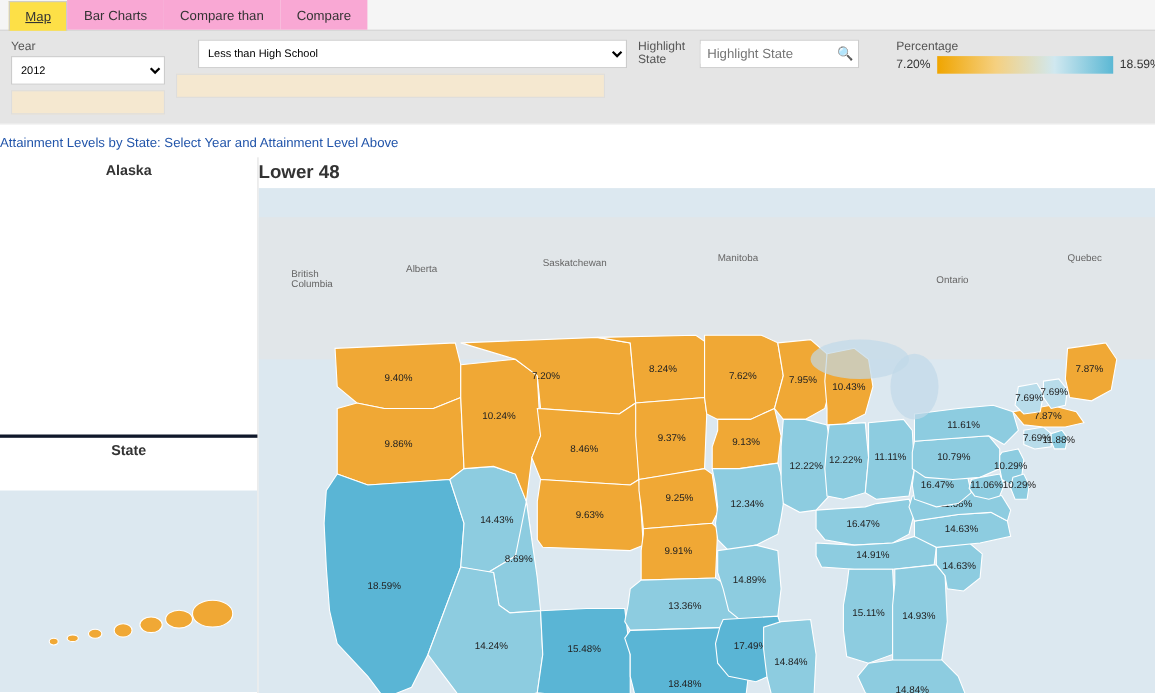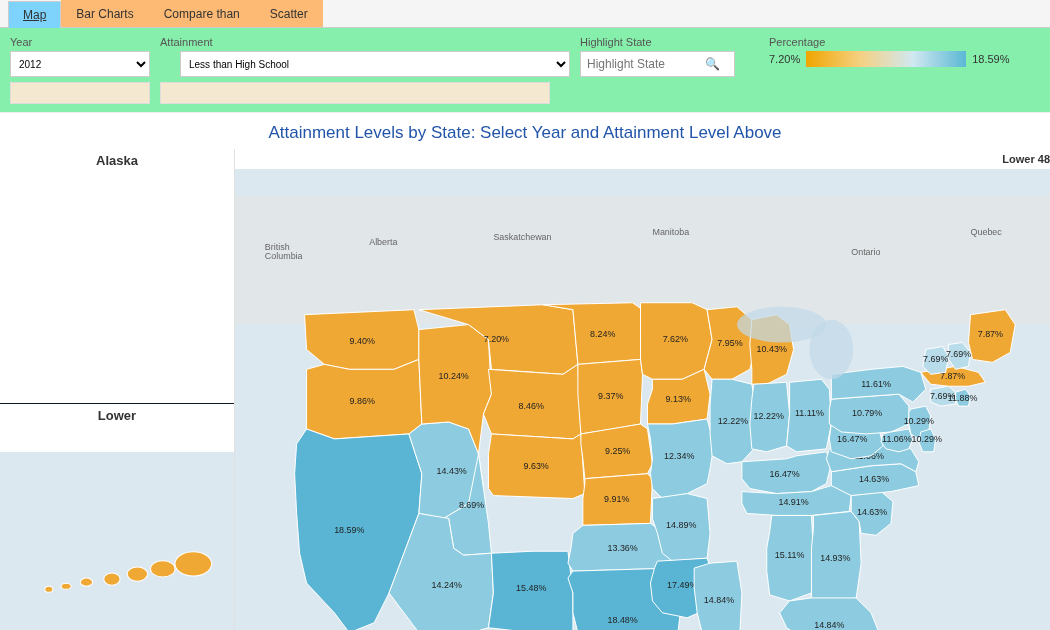--- a/index.html
+++ b/index.html
@@ -1,88 +1,87 @@
 <!DOCTYPE html>
 <html><head>
   <meta charset="utf-8">
   <style>
     * { box-sizing: border-box; margin: 0; padding: 0; }
     body { font-family: Arial, sans-serif; font-size: 12px; background: #fff; width: 1050px; height: 630px; overflow: hidden; }
 
     
     .tabs { display: flex; align-items: center; border-bottom: 1px solid #ccc; background: #f5f5f5; padding: 0 8px; }
-    .tab { padding: 6px 14px; cursor: pointer; border: 1px solid transparent; border-bottom: none; font-size: 12px; background: #fdba74; color: #333; }
-    .tab.active { background: #7dd3fc; border-color: #ccc; margin-bottom: -1px; text-decoration: underline; }
-
-    
-    .controls { display: flex; align-items: flex-start; padding: 8px 10px; gap: 10px; background: #86efac; border-bottom: 1px solid #eee; }
+    .tab { padding: 6px 14px; cursor: pointer; border: 1px solid transparent; border-bottom: none; font-size: 12px; background: #f9a8d4; color: #333; }
+    .tab.active { background: #fde047; border-color: #ccc; margin-bottom: -1px; text-decoration: underline; }
+
+    
+    .controls { display: flex; align-items: flex-start; padding: 8px 10px; gap: 10px; background: #e5e5e5; border-bottom: 1px solid #eee; }
     .control-group { display: flex; flex-direction: column; gap: 3px; }
     .control-label { font-size: 11px; color: #555; }
     .control-select { height: 26px; border: 1px solid #ccc; background: #fff; font-size: 10px; padding: 2px 4px; cursor: pointer; }
     .year-select { width: 140px; }
     .attainment-select { width: 390px; margin-left: 20px; }
-    .highlight-group { display: flex; flex-direction: column; gap: 3px; }
+    .highlight-group { display: flex; flex-direction: row; gap: 3px; }
     .highlight-input-wrap { display: flex; align-items: center; border: 1px solid #ccc; background: #fff; height: 26px; width: 155px; }
     .highlight-input { border: none; outline: none; font-size: 12px; padding: 2px 6px; width: 120px; color: #999; }
     .search-icon-wrap { padding: 2px 4px; color: #666; }
 
     .percentage-group { display: flex; flex-direction: column; gap: 3px; margin-left: 24px; }
     .percentage-bar-wrap { display: flex; align-items: center; gap: 6px; }
     .pct-min { font-size: 11px; color: #333; }
     .pct-max { font-size: 11px; color: #333; }
     .gradient-bar { width: 160px; height: 16px; background: linear-gradient(to right, #f0a500, #f5d080, #d0e8f0, #5bb8d4); border: none; }
 
     
-    .map-title { text-align: center; padding: 10px 0 6px 0; color: #2255aa; font-size: 17px; font-weight: normal; }
+    .map-title { padding: 10px 0 6px 0; color: #2255aa; font-size: 12px; font-weight: normal; }
 
     
     .map-layout { display: flex; flex-direction: row; height: calc(630px - 120px); }
     .left-panel { width: 235px; display: flex; flex-direction: column; border-right: 1px solid #e0e0e0; }
     .mini-map-label { text-align: center; font-size: 13px; font-weight: bold; color: #333; padding: 4px 0; }
     .right-panel { flex: 1; position: relative; overflow: hidden; }
-    .right-panel-label { text-align: right; font-size: 11px; font-weight: bold; color: #333; padding: 4px 0; }
+    .right-panel-label { text-align: left; font-size: 17px; font-weight: bold; color: #333; padding: 4px 0; }
 
     
     .map-canvas { position: relative; width: 100%; height: 100%; background: #dce8f0; overflow: hidden; }
 
-    .alaska-section { height: 50%; border-bottom: 1px solid #0f172a; }
+    .alaska-section { height: 50%; border-bottom: 3px solid #0f172a; }
     .hawaii-section { height: 50%; }
 
     .color-orange { fill: #f0a835; }
     .color-light-blue { fill: #8dcce0; }
     .color-blue { fill: #5ab5d5; }
     .color-white-blue { fill: #b8dcea; }
 
     .state-path { stroke: #fff; stroke-width: 1; }
 
     .pct-label { font-size: 9px; fill: #222; text-anchor: middle; }
   </style>
 </head>
 <body>
 
 <div class="tabs">
   <div class="tab active">Map</div>
   <div class="tab">Bar Charts</div>
   <div class="tab">Compare than</div>
-  <div class="tab">Scatter</div>
+  <div class="tab">Compare</div>
 </div>
 
 <div class="controls">
   <div class="control-group">
     <span class="control-label">Year</span>
     <select class="control-select year-select">
       <option>2012</option>
       <option>2011</option>
       <option>2010</option>
     </select>
     <div style="height:22px;background:#f5e8d0;width:140px;border:1px solid #ddd;margin-top:2px;"></div>
   </div>
 
   <div class="control-group">
-    <span class="control-label">Attainment</span>
     <select class="control-select attainment-select">
       <option>Less than High School</option>
       <option>High School</option>
       <option>Some College</option>
     </select>
     <div style="height:22px;background:#f5e8d0;width:390px;border:1px solid #ddd;margin-top:2px;"></div>
   </div>
 
   <div class="highlight-group">
     <span class="control-label">Highlight State</span>
@@ -104,21 +103,21 @@
 
 <div class="map-title">Attainment Levels by State: Select Year and Attainment Level Above</div>
 
 <div class="map-layout">
 
   <div class="left-panel">
     <div class="alaska-section">
       <div class="mini-map-label">Alaska</div>
     </div>
     <div class="hawaii-section">
-      <div class="mini-map-label">Lower</div>
+      <div class="mini-map-label">State</div>
       <div style="position:relative;height:calc(100% - 22px);">
         <svg viewBox="0 0 230 180" width="100%" height="100%">
           <rect width="230" height="180" fill="#dce8f0"></rect>
 
           <ellipse cx="190" cy="110" rx="18" ry="12" class="state-path color-orange"></ellipse>
           <ellipse cx="160" cy="115" rx="12" ry="8" class="state-path color-orange"></ellipse>
           <ellipse cx="135" cy="120" rx="10" ry="7" class="state-path color-orange"></ellipse>
           <ellipse cx="110" cy="125" rx="8" ry="6" class="state-path color-orange"></ellipse>
           <ellipse cx="85" cy="128" rx="6" ry="4" class="state-path color-orange"></ellipse>
           <ellipse cx="65" cy="132" rx="5" ry="3" class="state-path color-orange"></ellipse>

